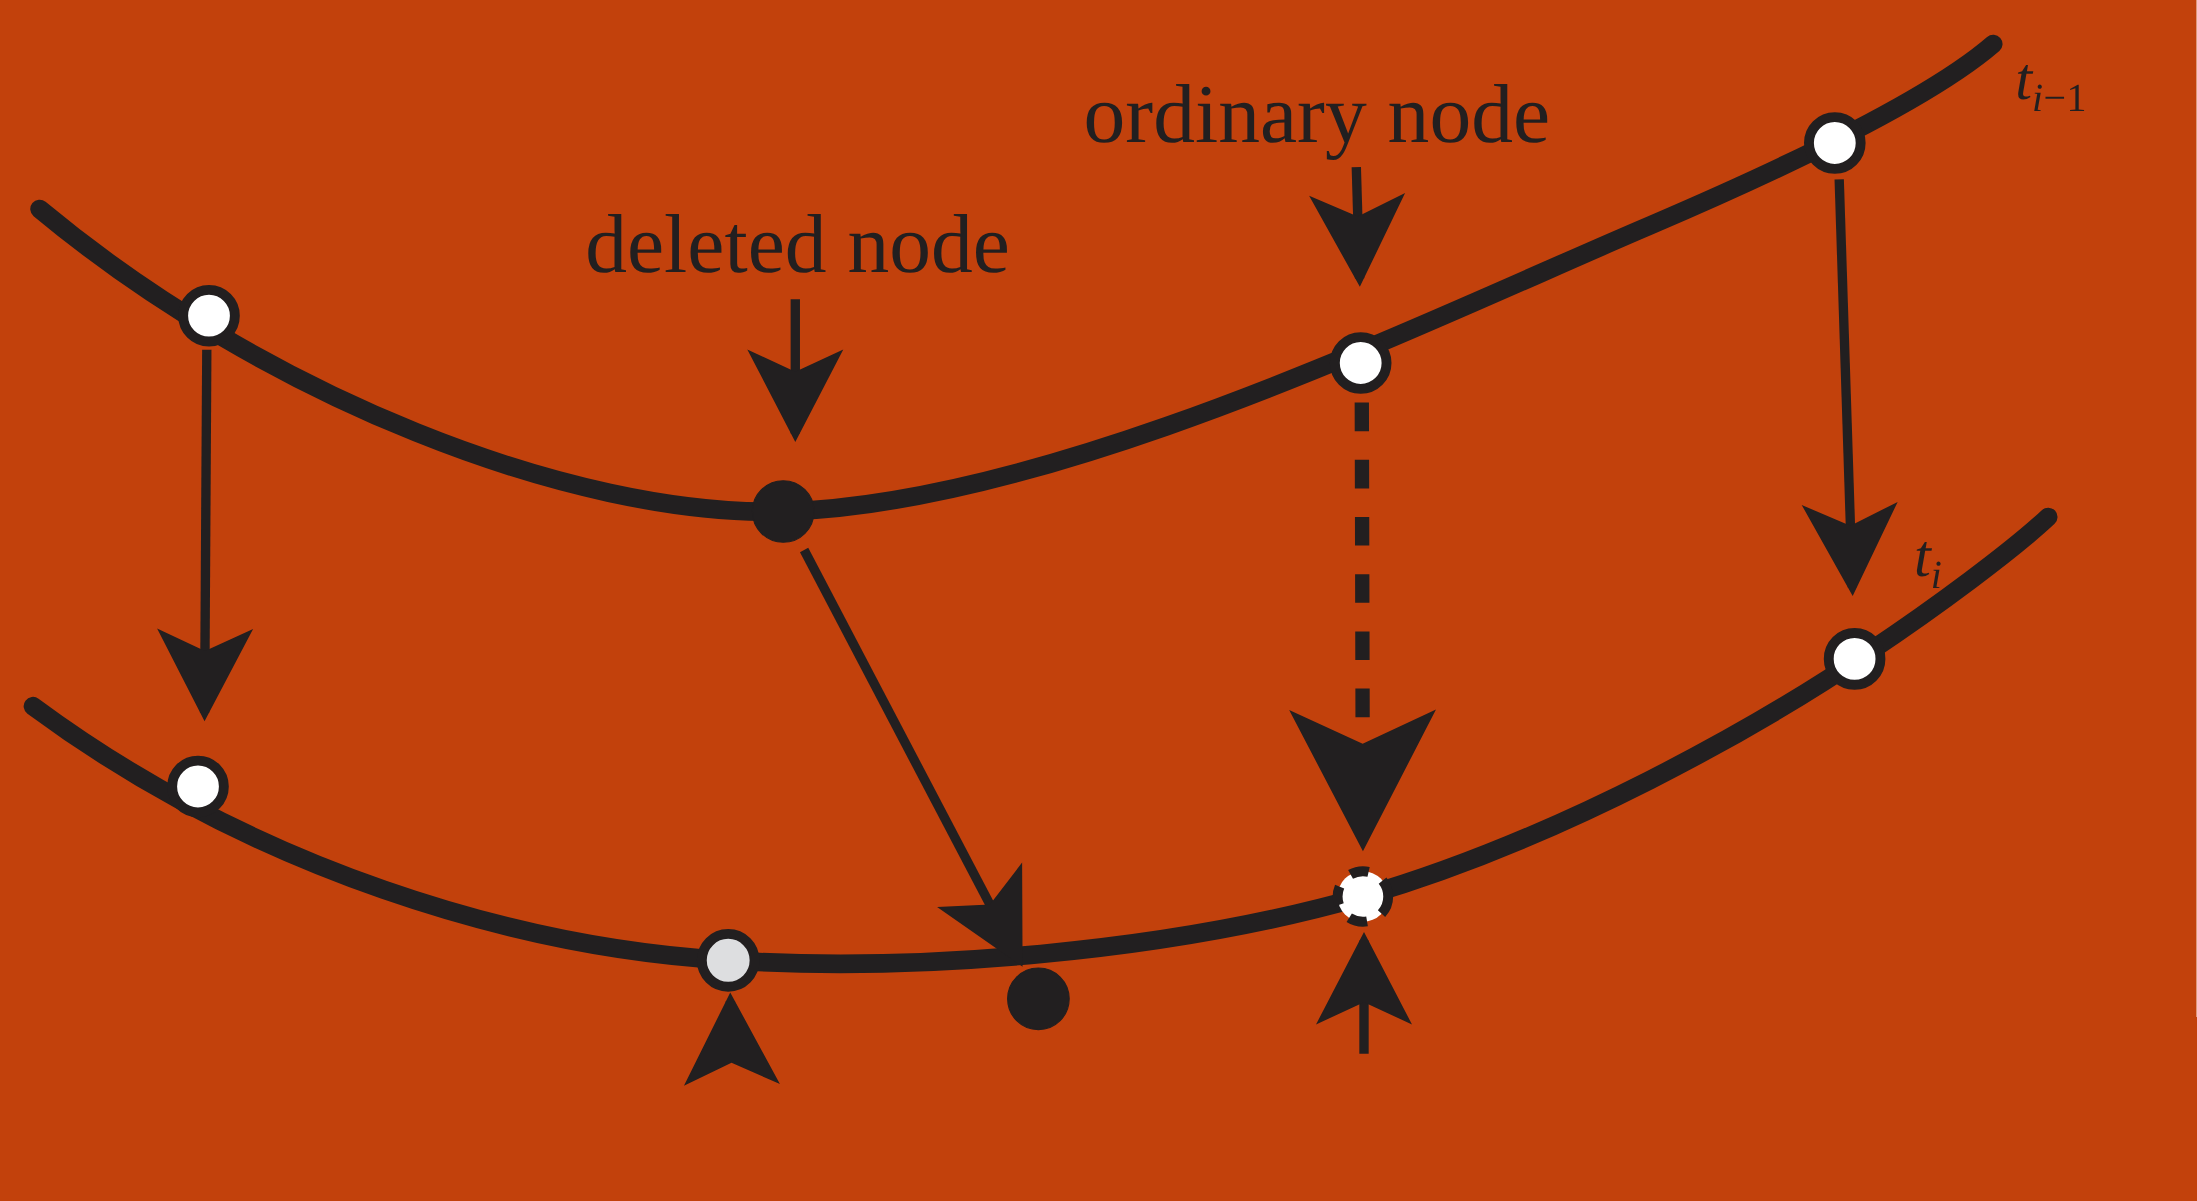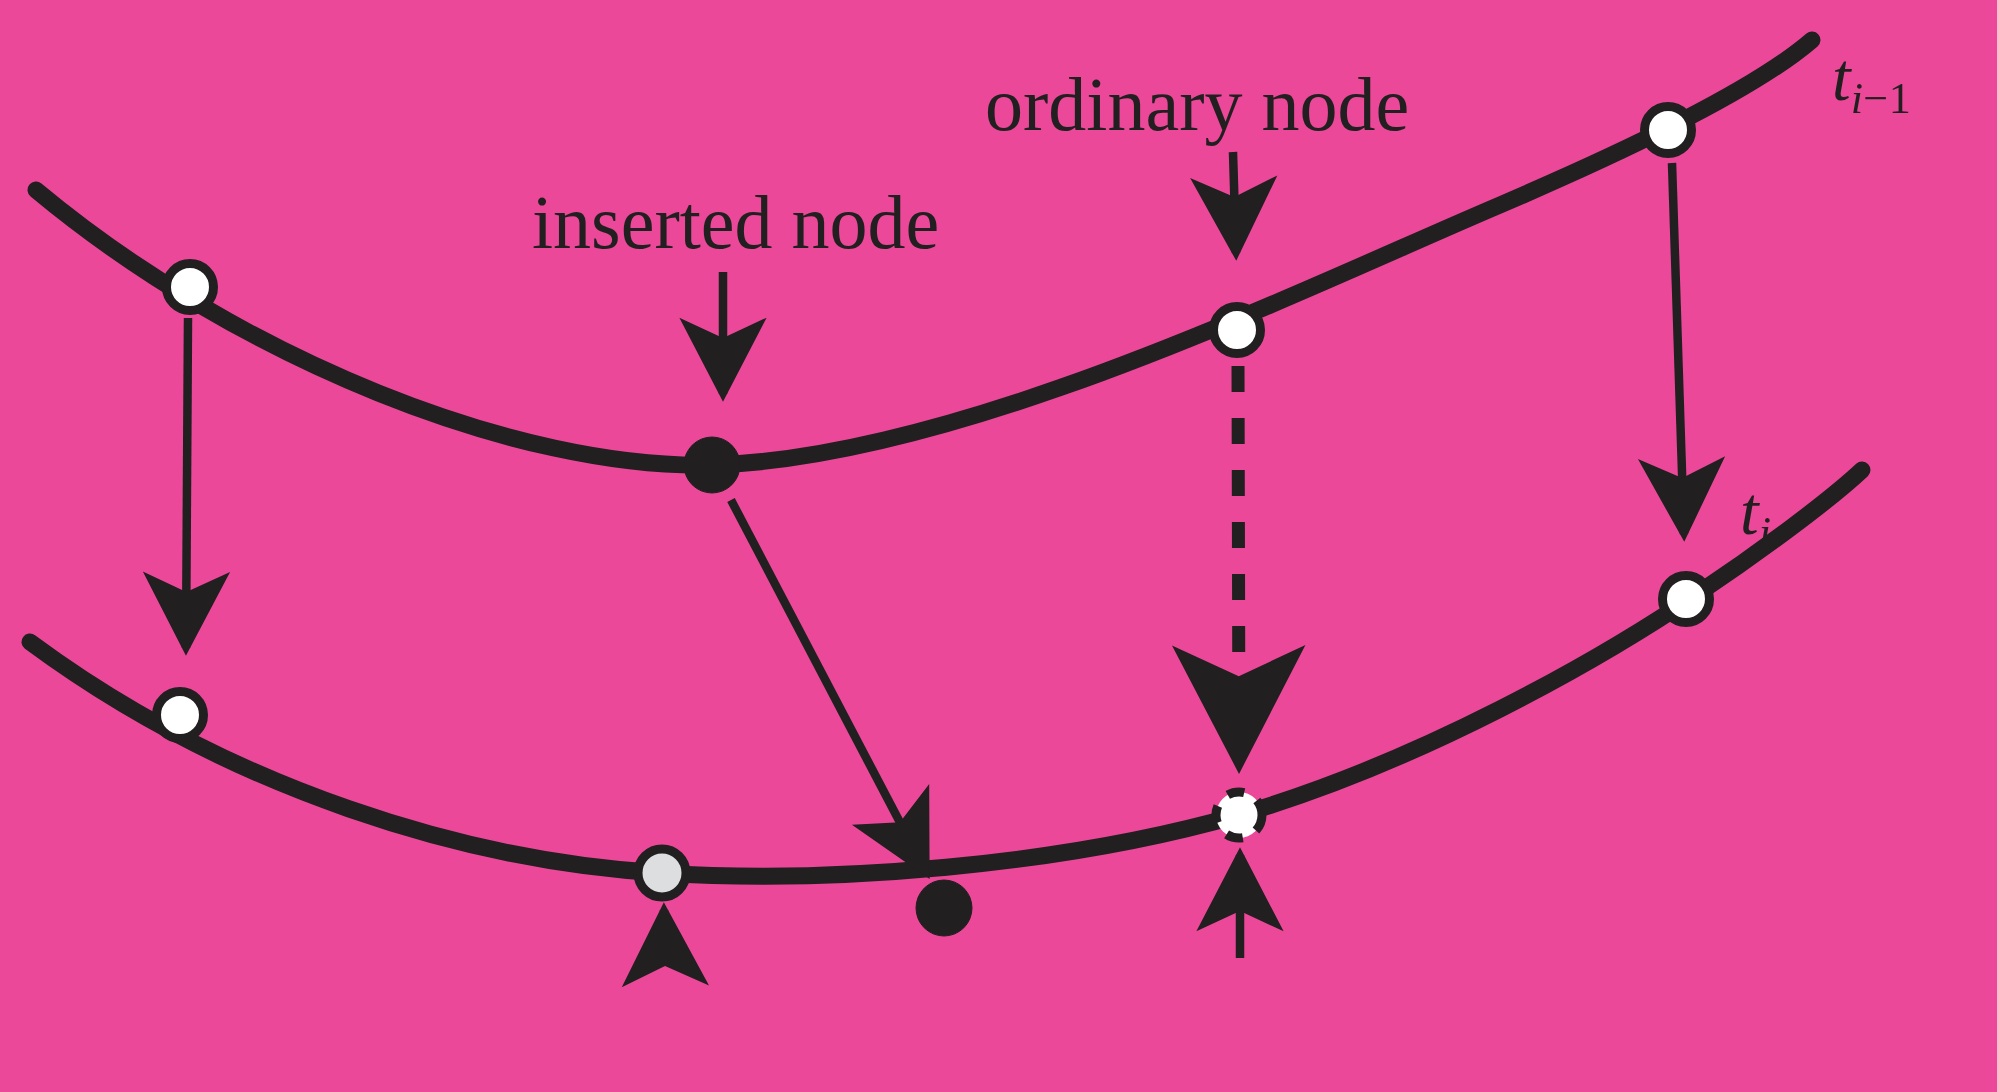--- a/index.html
+++ b/index.html
@@ -7,21 +7,21 @@
     padding: 0;
     background: #ffffff;
   }
   body {
     font-family: "Liberation Serif", serif;
   }
   #figure {
     position: relative;
     width: 1997px;
     height: 1092px;
-    background: #ec4899;
+    background: #c2410c;
     overflow: hidden;
     text-align: center;
   }
   #figure svg {
     position: absolute;
     top: 0;
     left: 0;
     width: 1997px;
     height: 1092px;
   }
@@ -30,21 +30,21 @@
     color: #221f20;
     font-family: "Liberation Serif", serif;
     white-space: nowrap;
     line-height: 1;
   }
   .lbl-text {
     font-size: 76px;
     font-weight: 400;
   }
   .lbl-math {
-    font-size: 67px;
+    font-size: 55px;
     font-style: italic;
   }
   .lbl-math .sub {
     font-size: 0.66em;
     font-style: italic;
     vertical-align: -0.30em;
     letter-spacing: 0.01em;
   }
   .lbl-math .sub .op {
     font-style: normal;
@@ -133,21 +133,21 @@
 
     <circle cx="944" cy="908" r="28" fill="#221f20" stroke="#221f20" stroke-width="1"></circle>
 
     <circle cx="1239" cy="815" r="23" fill="#ffffff" stroke="#221f20" stroke-width="9" stroke-dasharray="17 15"></circle>
 
     <circle cx="1686" cy="599" r="23.5" fill="#ffffff" stroke="#221f20" stroke-width="9"></circle>
   </svg>
 
   <div class="lbl lbl-text" id="lbl-ordinary">ordinary node</div>
 
-  <div class="lbl lbl-text" id="lbl-sliding">inserted node</div>
+  <div class="lbl lbl-text" id="lbl-sliding">deleted node</div>
 
 
 
   <div class="lbl lbl-math" id="lbl-ti-1">
     <span>t</span><span class="sub"><span>i</span><span class="op">−</span><span class="op">1</span></span>
   </div>
 
   <div class="lbl lbl-math" id="lbl-ti">
     <span>t</span><span class="sub">i</span>
   </div>

